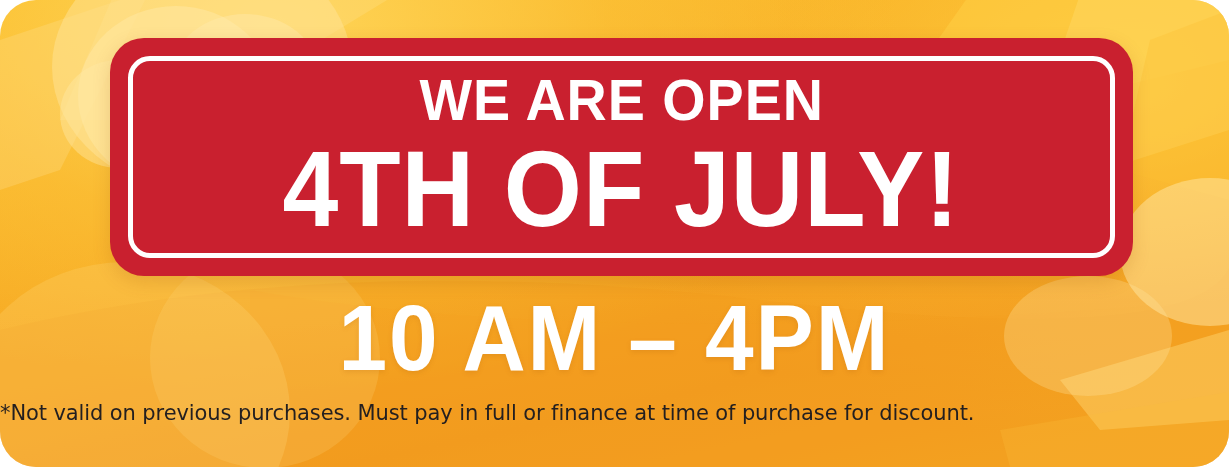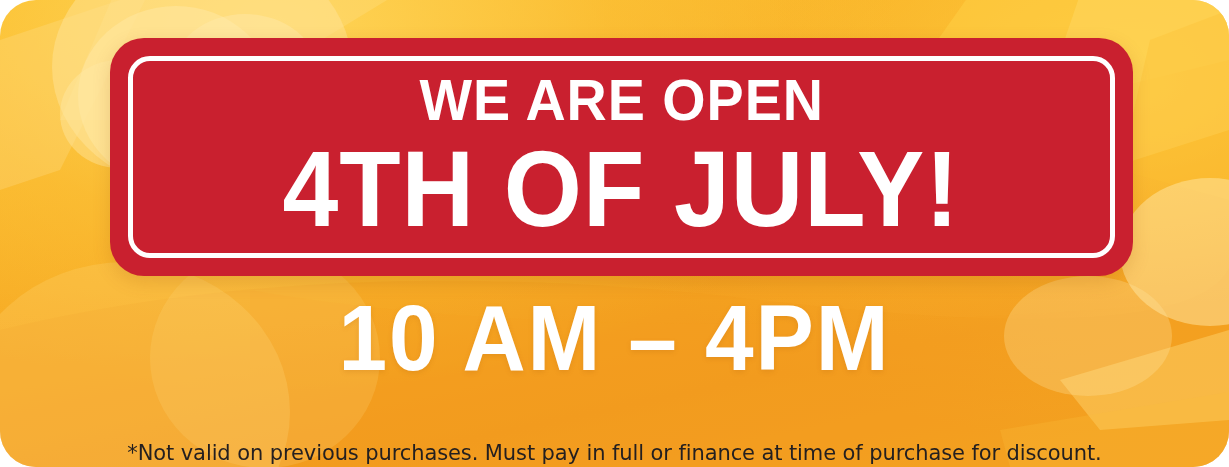--- a/index.html
+++ b/index.html
@@ -165,29 +165,28 @@
     white-space: nowrap;
     text-shadow: 0 2px 5px rgba(170, 90, 15, 0.18);
   }
 
   
   .disclaimer {
     position: absolute;
     left: 0;
     top: 400px;
     width: 100%;
-    text-align: center;
+    text-align: left;
     color: #231f20;
     font-family: "DejaVu Sans", sans-serif;
     font-weight: normal;
     font-size: 21px;
     line-height: 1.25;
     letter-spacing: -0.1px;
     white-space: nowrap;
-    margin-top: 40px;
   }
 </style>
 </head>
 <body>
 
 <div id="banner">
 
   <div class="bg-layer">
 
     <svg class="swoosh" width="1229" height="467" viewBox="0 0 1229 467" xmlns="http://www.w3.org/2000/svg" aria-hidden="true">

